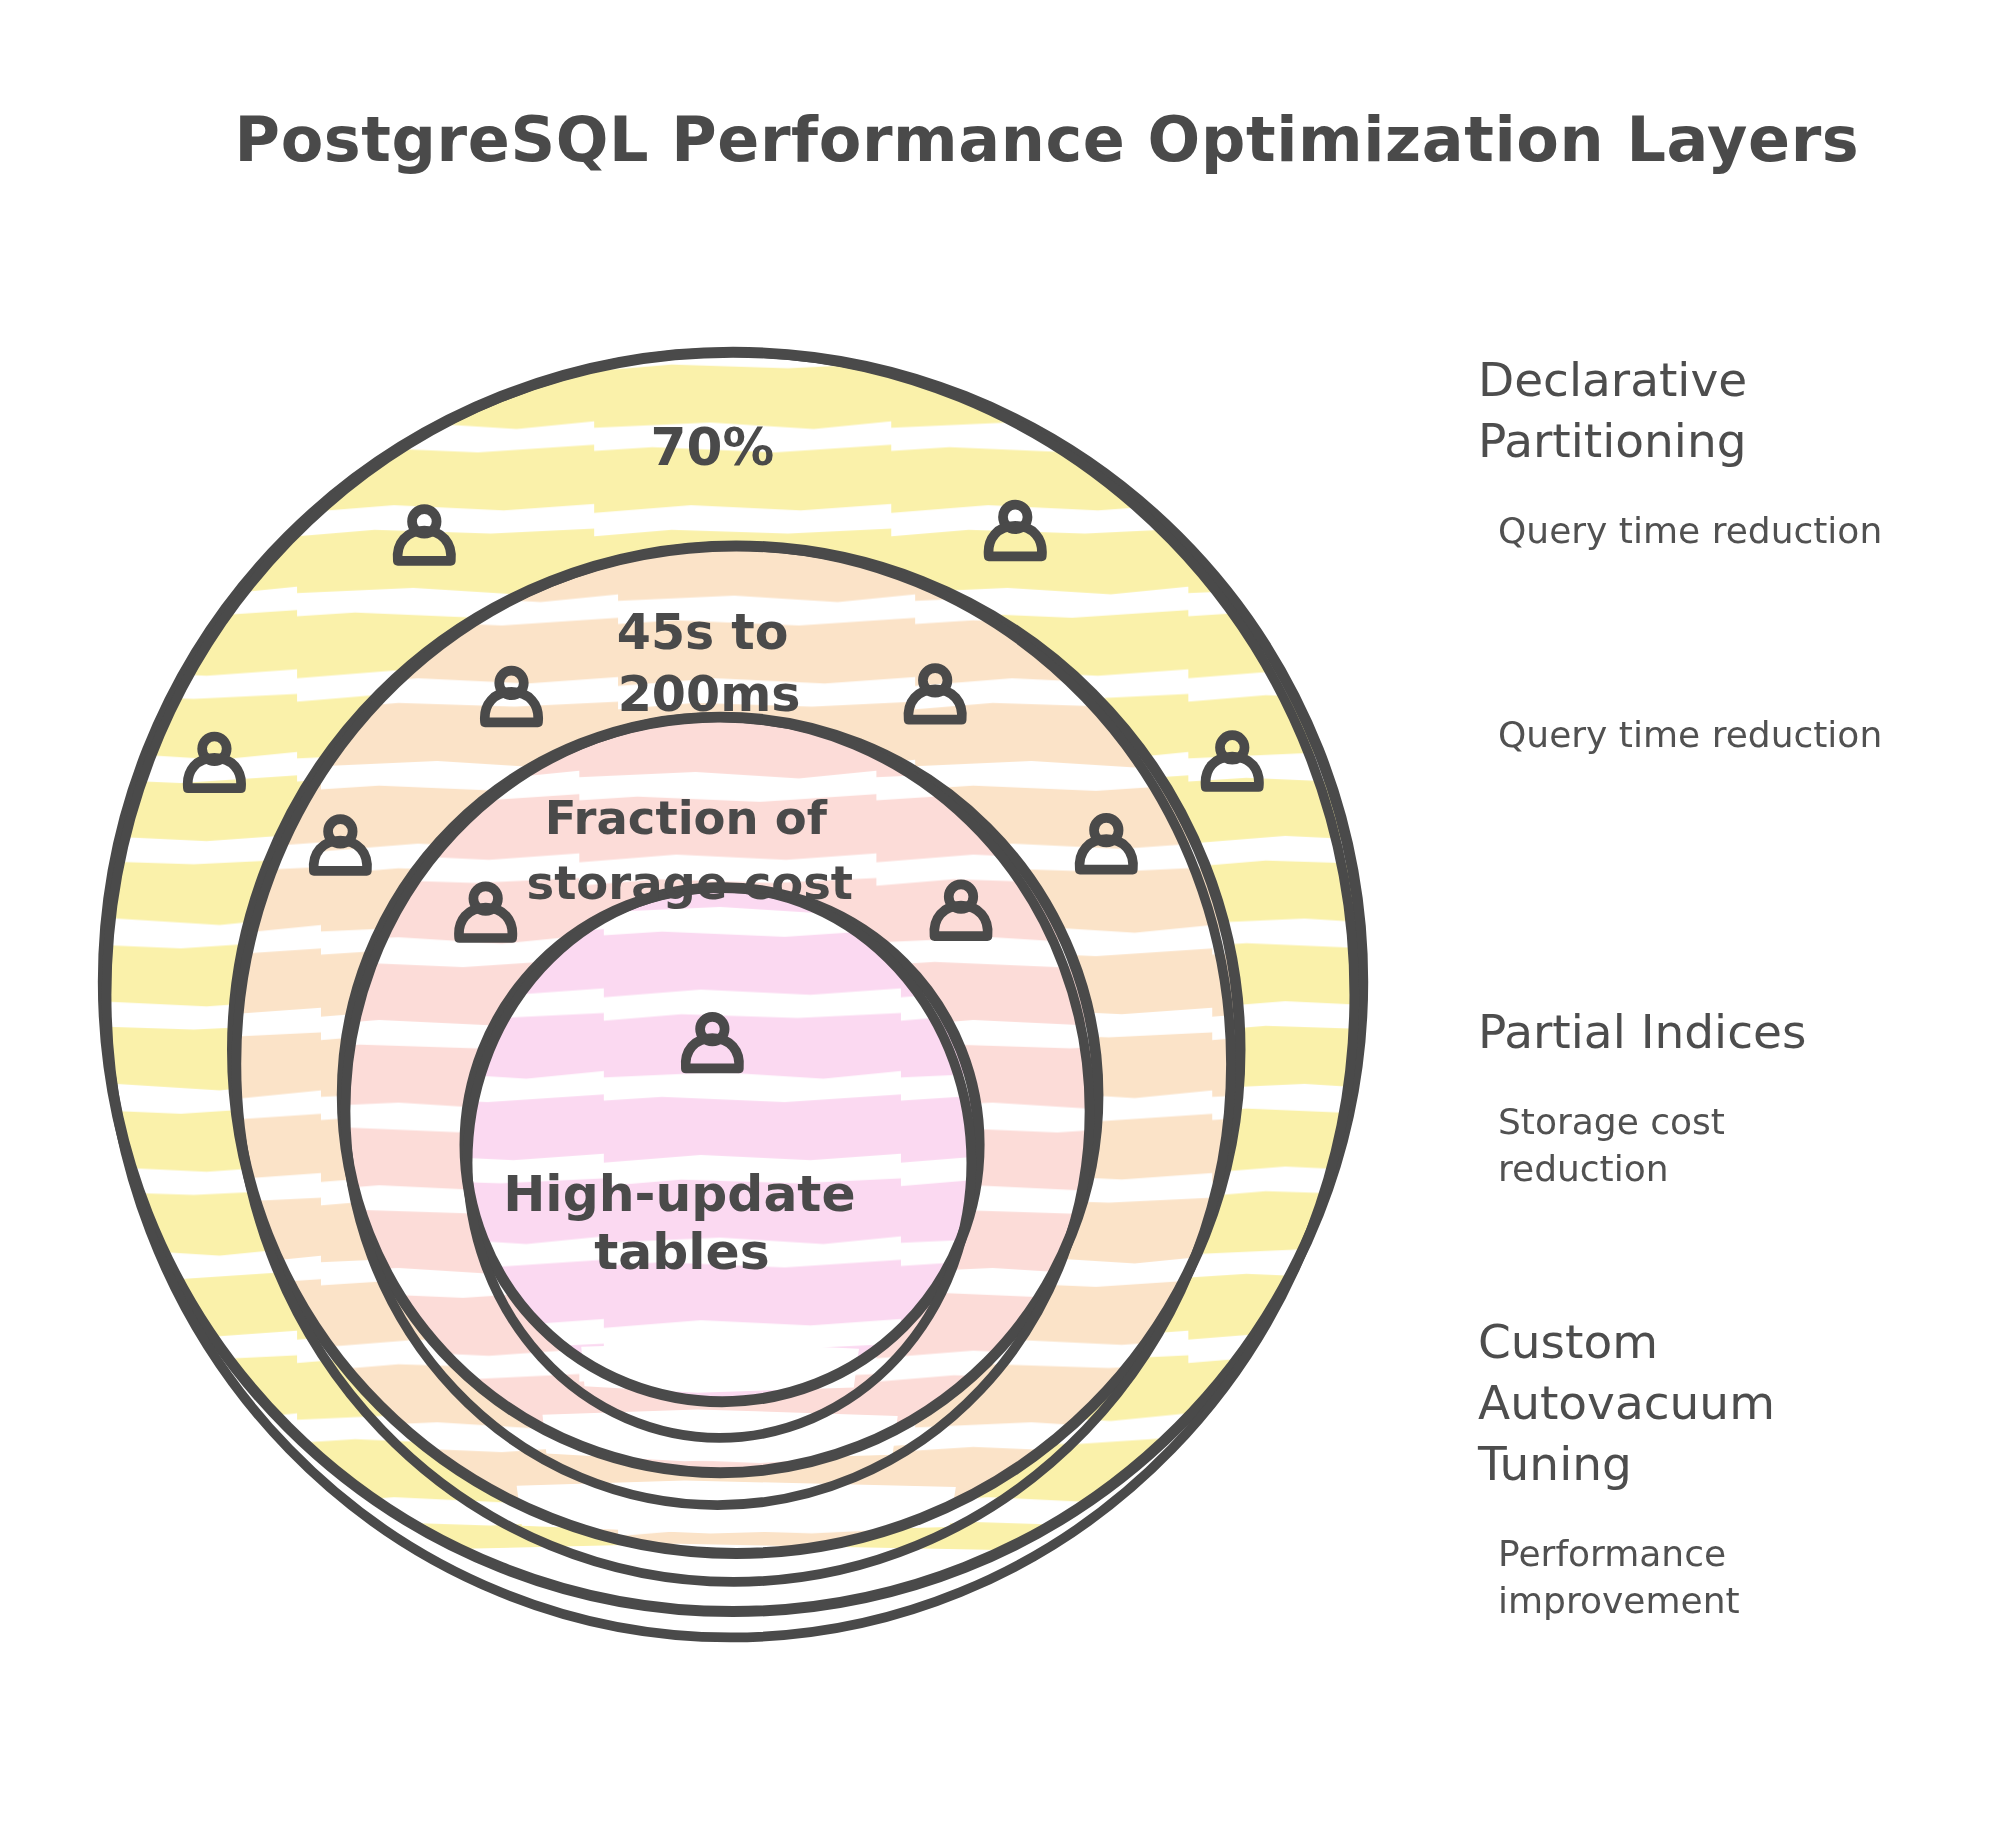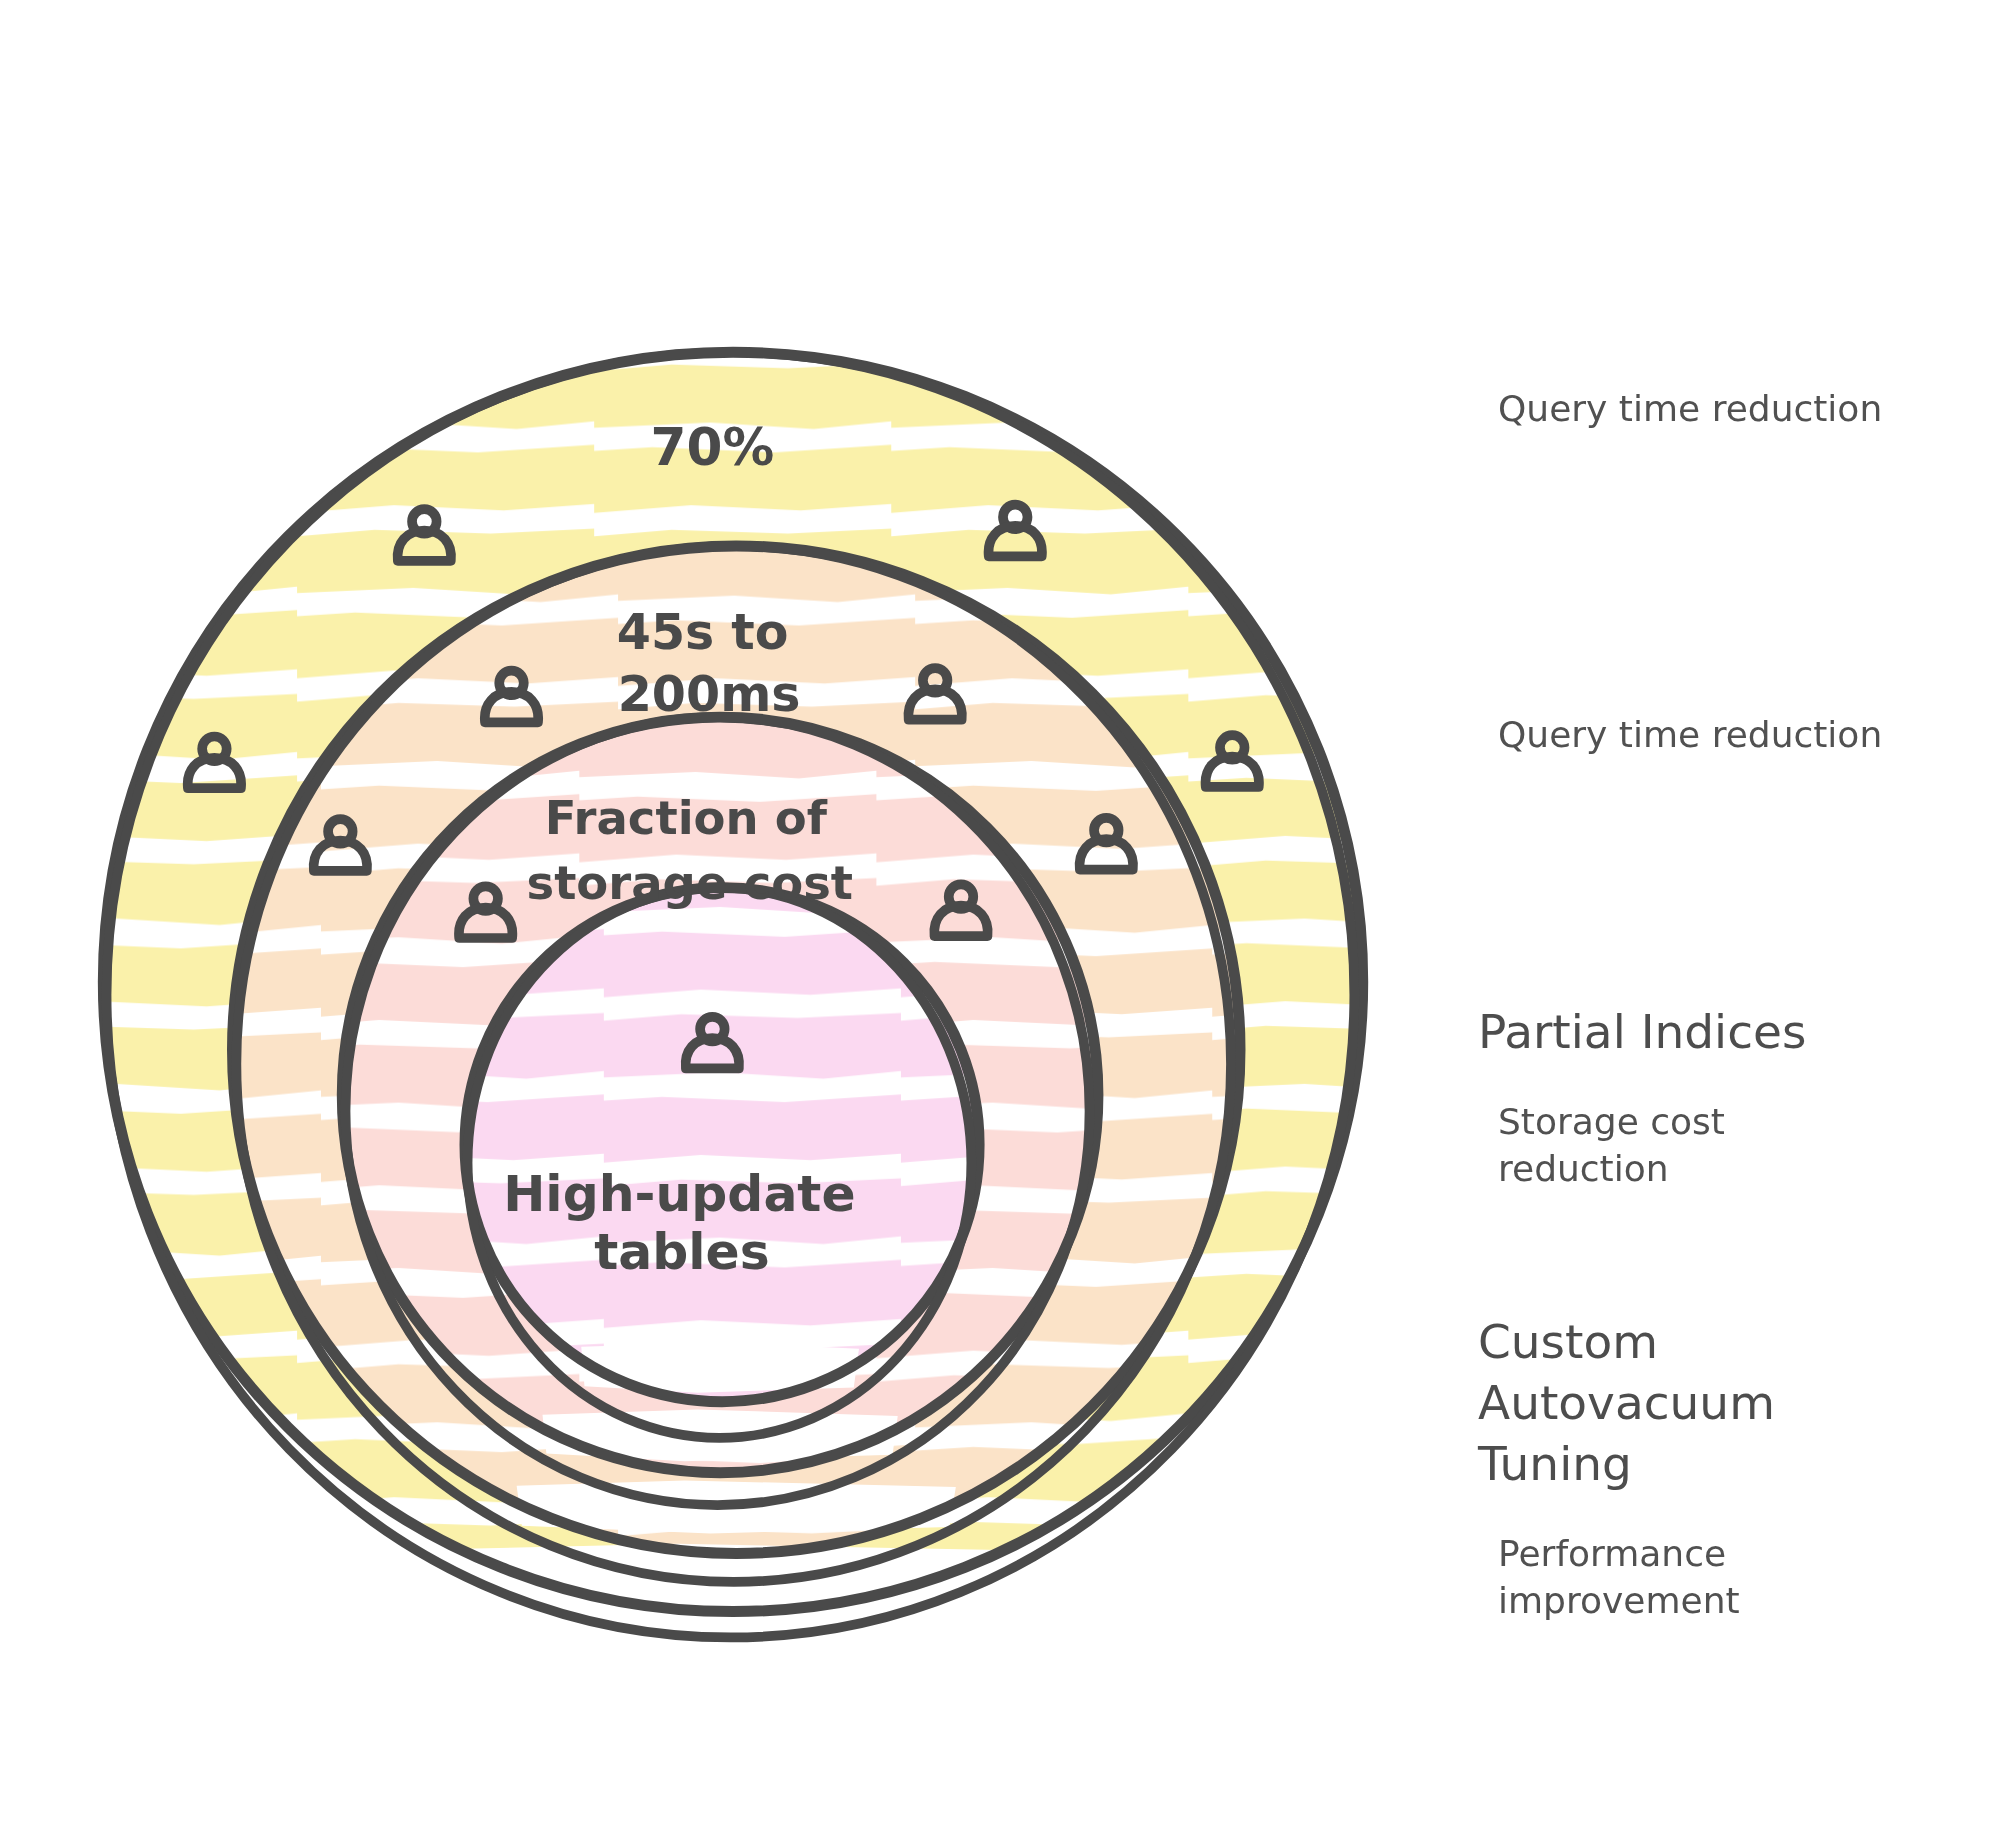--- a/index.html
+++ b/index.html
@@ -15,20 +15,21 @@
   .lb-1{top:349px;}
   .lb-2{top:675px;}
   .lb-3{top:1001px;}
   .lb-4{top:1311px;}
 </style>
 </head>
 <body>
 
 <div class="page">
 
+  <div class="title">PostgreSQL Performance Optimization Layers</div>
 
   <svg class="diagram-svg" viewBox="0 0 3120 2856" xmlns="http://www.w3.org/2000/svg">
     <defs>
       <pattern id="scrib" width="460" height="256" patternUnits="userSpaceOnUse">
         <polygon points="0,26 150,14 320,22 460,12 460,50 300,58 120,52 0,62" fill="#ffffff"></polygon>
         <polygon points="0,150 180,142 340,152 460,140 460,176 280,188 90,180 0,186" fill="#ffffff"></polygon>
       </pattern>
       <g id="person-icon-def" fill="none" stroke="#4A4A4A" stroke-width="15" stroke-linecap="round" stroke-linejoin="round">
         <circle cx="0" cy="-23" r="19"></circle>
         <path d="M -41,38 L 41,38 C 44,10 27,-9 0,-9 C -27,-9 -44,10 -41,38 Z"></path>
@@ -87,20 +88,22 @@
     <text class="svg-value" x="1103" y="719" font-size="80">70%</text>
     <text class="svg-value" x="1088" y="1005" font-size="76">45s to</text>
     <text class="svg-value" x="1098" y="1100" font-size="76">200ms</text>
     <text class="svg-value" x="1062" y="1291" font-size="72">Fraction of</text>
     <text class="svg-value" x="1068" y="1391" font-size="72">storage cost</text>
     <text class="svg-value" x="1052" y="1874" font-size="78">High-update</text>
     <text class="svg-value" x="1056" y="1965" font-size="78">tables</text>
   </svg>
 
   <div class="label-block lb-1">
+    <div class="label-title">Declarative
+Partitioning</div>
     <div class="label-sub">Query time reduction</div>
   </div>
   <div class="label-block lb-2">
     <div class="label-sub">Query time reduction</div>
   </div>
   <div class="label-block lb-3">
     <div class="label-title">Partial Indices</div>
     <div class="label-sub">Storage cost
 reduction</div>
   </div>

